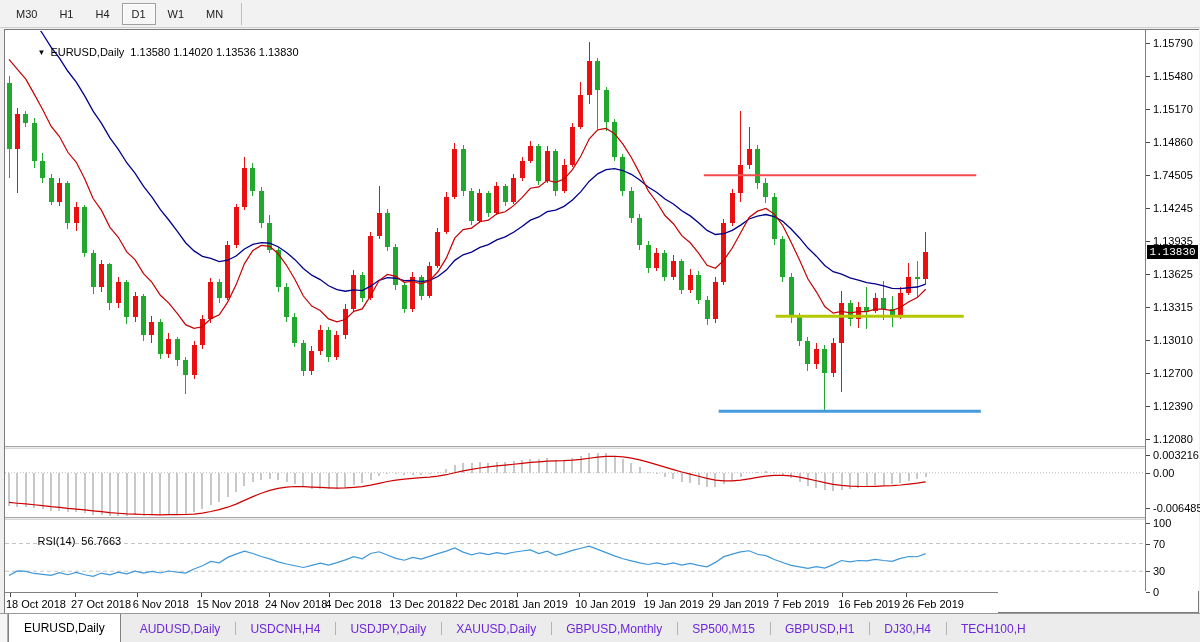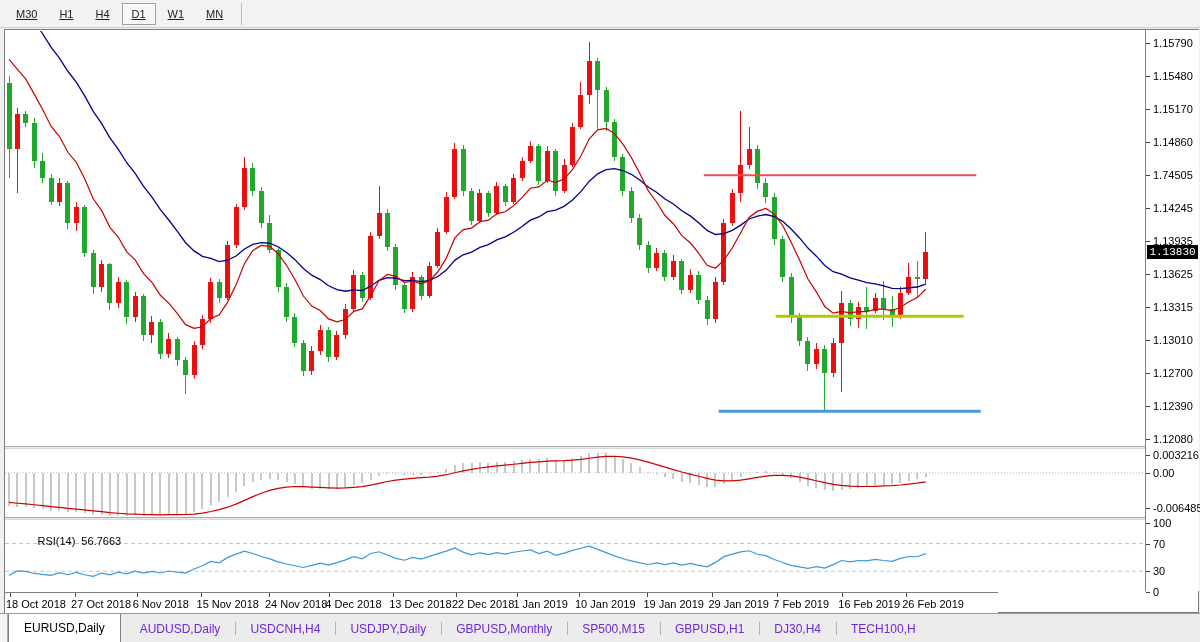--- a/index.html
+++ b/index.html
@@ -2,21 +2,21 @@
 <html><head>
 <meta charset="utf-8">
 <style>
   html,body{margin:0;padding:0;width:1200px;height:642px;overflow:hidden;
     font-family:"Liberation Sans","DejaVu Sans",sans-serif;background:#f0f0f0;}
   #app{position:relative;width:1200px;height:642px;background:#f0f0f0;}
 
   
   #toolbar{position:absolute;left:0;top:0;width:1200px;height:28px;background:#f2f2f2;
     border-bottom:1px solid #cfcfcf;display:flex;align-items:center;padding-left:6px;box-sizing:border-box;}
-  .tf-btn{font-size:11px;color:#222;padding:4px 9px;margin-right:2px;border:1px solid transparent;cursor:default;text-decoration:underline;}
+  .tf-btn{font-size:11px;color:#222;padding:4px 9px;margin-right:2px;border:1px solid transparent;cursor:default;}
   .tf-btn.active{background:#f7f7f7;border:1px solid #a0a0a0;box-shadow:inset 1px 1px 0 #ffffff;}
   .tb-sep{width:1px;height:22px;background:#bdbdbd;margin:0 6px;}
 
   
   #chart-window{position:absolute;left:4px;top:29px;width:1195px;height:584px;
     background:#ffffff;border:1px solid #7b7b7b;box-sizing:border-box;}
   .pane{position:absolute;left:0;width:1140px;overflow:hidden;}
   #main-pane{top:1px;height:415px;}
   #macd-pane{top:419px;height:68px;}
   #rsi-pane{top:490px;height:72px;}
@@ -64,20 +64,23 @@
     <div class="tf-btn">H4</div>
     <div class="tf-btn active">D1</div>
     <div class="tf-btn">W1</div>
     <div class="tf-btn">MN</div>
     <div class="tb-sep"></div>
   </div>
 
   <div id="chart-window">
 
     <div class="pane" id="main-pane">
+      <div class="pane-label">
+        <span id="symbol-arrow">▼</span><span>EURUSD,Daily</span><span class="vals">1.13580 1.14020 1.13536 1.13830</span>
+      </div>
       <svg id="main-svg" width="1140" height="415">
           <line x1="4" y1="44.86486486486461" x2="4" y2="147.41312741312757" stroke="#22a82e" stroke-width="1" shape-rendering="crispEdges"></line>
           <rect x="1.5" y="52.34234234234363" width="5" height="65.16087516087501" fill="#22a82e" shape-rendering="crispEdges"></rect>
           <line x1="12.41" y1="76.91119691119783" x2="12.41" y2="162.36808236808326" stroke="#e81010" stroke-width="1" shape-rendering="crispEdges"></line>
           <rect x="9.91" y="83.32046332046352" width="5" height="34.18275418275512" fill="#e81010" shape-rendering="crispEdges"></rect>
           <line x1="20.82" y1="80.11583011583068" x2="20.82" y2="96.13899613899729" stroke="#22a82e" stroke-width="1" shape-rendering="crispEdges"></line>
           <rect x="18.32" y="83.32046332046352" width="5" height="8.545688545687597" fill="#22a82e" shape-rendering="crispEdges"></rect>
           <line x1="29.23" y1="86.52509652509636" x2="29.23" y2="136.7310167310157" stroke="#22a82e" stroke-width="1" shape-rendering="crispEdges"></line>
           <rect x="26.73" y="91.86615186615111" width="5" height="38.4555984555989" fill="#22a82e" shape-rendering="crispEdges"></rect>
           <line x1="37.64" y1="121.77606177606243" x2="37.64" y2="151.6859716859714" stroke="#22a82e" stroke-width="1" shape-rendering="crispEdges"></line>
@@ -510,20 +513,21 @@
       </div>
 
   </div>
 
   <div id="tab-strip">
     <div id="tab-grip"></div>
     <div class="tab active">EURUSD,Daily</div>
     <div class="tab">AUDUSD,Daily</div>
     <div class="tab">USDCNH,H4</div>
     <div class="tab">USDJPY,Daily</div>
+    <div class="tab">XAUUSD,Daily</div>
     <div class="tab">GBPUSD,Monthly</div>
     <div class="tab">SP500,M15</div>
     <div class="tab">GBPUSD,H1</div>
     <div class="tab">DJ30,H4</div>
     <div class="tab">TECH100,H</div>
 
   </div>
 
 </div>
 

